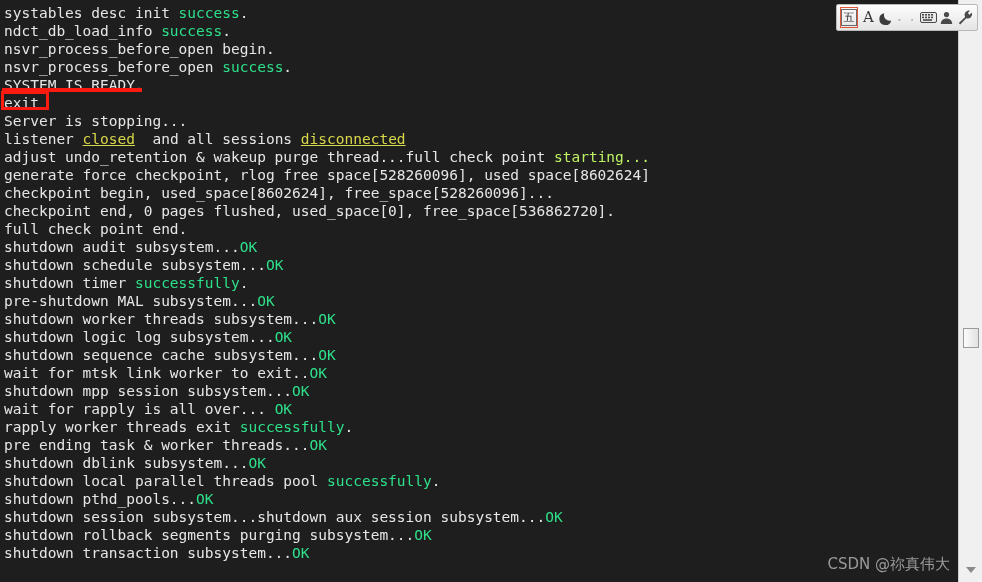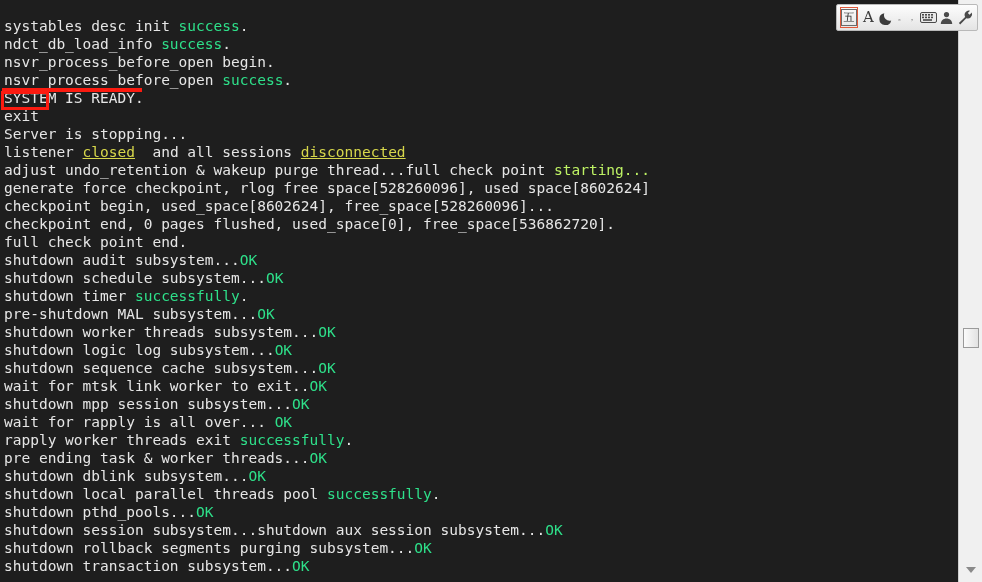--- a/index.html
+++ b/index.html
@@ -16,21 +16,21 @@
     font-family: "DejaVu Sans Mono", "Liberation Mono", monospace;
   }
 
   
   #terminal {
     position: absolute;
     left: 0;
     top: 0;
     width: 958px;
     height: 582px;
-    padding: 17px 0 0 4px;
+    padding: 4px 0 0 4px;
     box-sizing: border-box;
     background: #1e1e1e;
     font-family: "DejaVu Sans Mono", "Liberation Mono", monospace;
     font-size: 14.5px;
     line-height: 18px;
     color: #e6e6e6;
     white-space: pre;
     letter-spacing: 0px;
   }
   .line {
@@ -218,14 +218,15 @@
         <path d="M1.8 13c0-3.3 2.5-5.5 5.7-5.5S13.2 9.7 13.2 13z" fill="#4a4a4a"></path>
       </svg>
     </div>
     <div class="ime-btn">
       <svg width="15" height="15" viewBox="0 0 15 15" aria-hidden="true">
         <path d="M10.8 0.6a4.3 4.3 0 0 0-3.7 6.4L0.9 13.1l1.3 1.3 6.1-6.2a4.3 4.3 0 0 0 5.5-5.6l-2.2 2.2-1.8-1.8 2.2-2.2a4.3 4.3 0 0 0-1.2-0.2z" fill="#4a4a4a"></path>
       </svg>
     </div>
   </div>
 
+  <div id="watermark">CSDN @祢真伟大</div>
 
 </div>
 
 </body></html>

